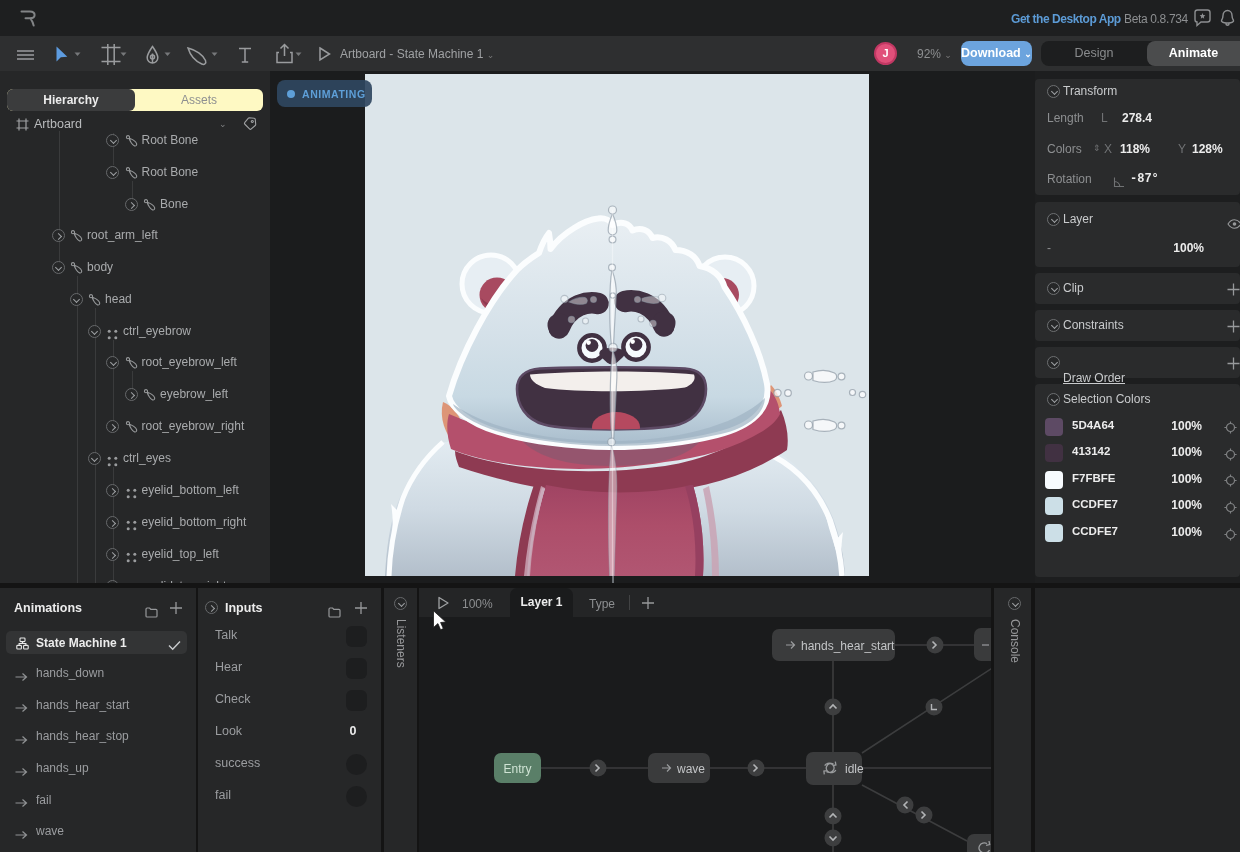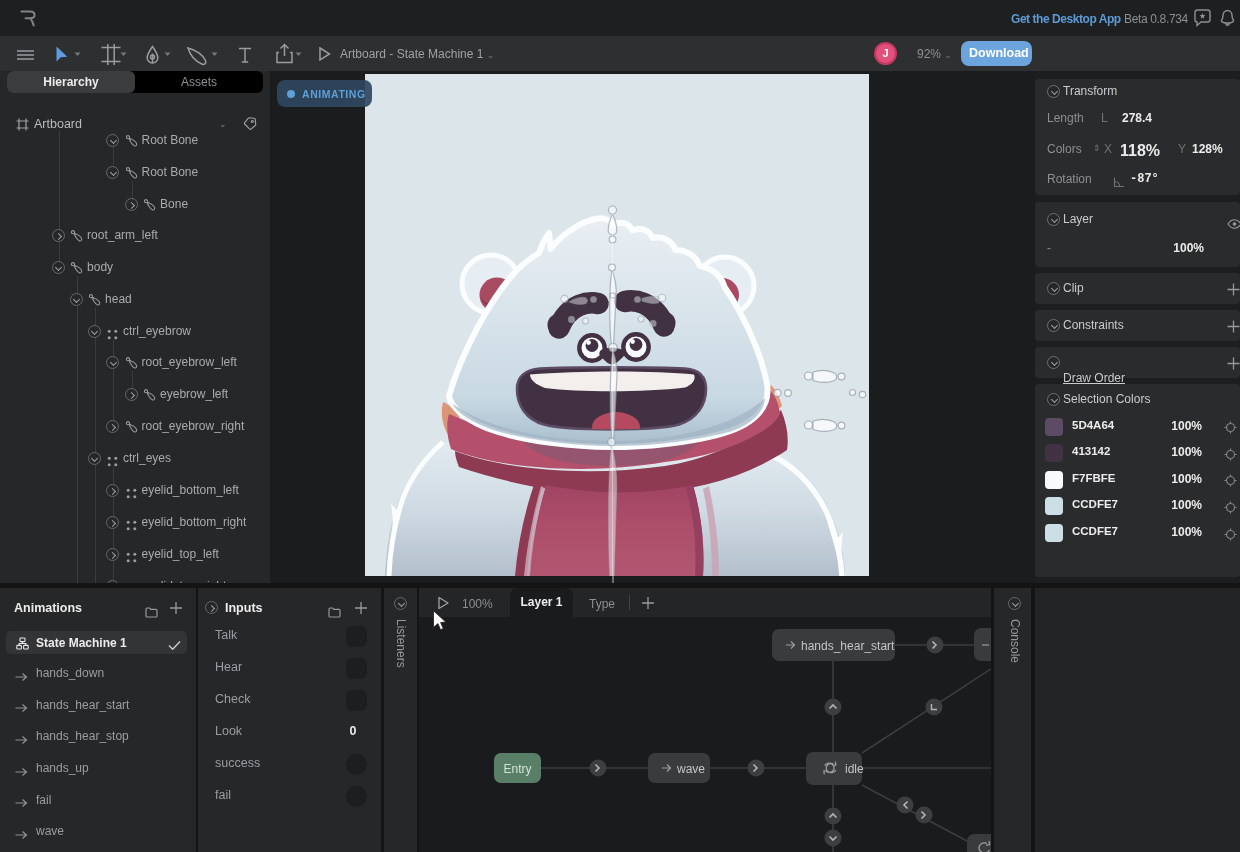--- a/index.html
+++ b/index.html
@@ -25,21 +25,21 @@
   #zoompct { left:917px; top:47px; font-size:12px; color:#8d8f91; }
   #dlbtn { left:961px; top:41px; width:71px; height:25px; background:#6ca4de; border-radius:8px;
     color:#fff; font-size:12.5px; font-weight:bold; text-align:left; line-height:25px; }
   #seg { left:1041px; top:41px; width:199px; height:25px; background:#1d1e1f; border-radius:8px 0 0 8px; }
   #seg .design { position:absolute; left:0; top:0; width:106px; height:25px; text-align:center;
     line-height:25px; color:#8a8c8e; font-size:12.5px; }
   #seg .animate { position:absolute; left:106px; top:0; width:93px; height:25px; background:#4b4c4d;
     border-radius:8px 0 0 8px; text-align:center; line-height:25px; color:#fff; font-size:12.5px; font-weight:bold; }
   
   #leftpanel { left:0; top:71px; width:270px; height:512px; background:#262728; overflow:hidden; }
-  #segtabs { position:absolute; left:7px; top:0; width:256px; height:22px; background:#000000; border-radius:6px; }
+  #segtabs { position:absolute; left:7px; top:18px; width:256px; height:22px; background:#fef9c3; border-radius:6px; }
   #segtabs .a { position:absolute; left:0; top:0; width:128px; height:22px; background:#3b3c3d; border-radius:6px;
     color:#ececec; font-weight:bold; font-size:12px; text-align:center; line-height:22px; }
   #segtabs .b { position:absolute; left:128px; width:128px; text-align:center; line-height:22px; color:#8d8f91; font-size:12px; }
   .treerow { position:absolute; height:16px; font-size:12px; color:#a9abad; white-space:nowrap; }
   .tline { position:absolute; width:1px; background:#3a3b3c; }
   .chev { position:absolute; width:13px; height:13px; border-radius:50%; border:1px solid #67696b; background:#262728; }
   .chev:after { content:""; position:absolute; }
   .chev.d:after { left:3.5px; top:3px; width:4px; height:4px; border-right:1.4px solid #9fa1a3; border-bottom:1.4px solid #9fa1a3; transform:rotate(45deg); }
   .chev.r:after { left:3px; top:3.5px; width:4px; height:4px; border-right:1.4px solid #9fa1a3; border-top:1.4px solid #9fa1a3; transform:rotate(45deg); }
   .ticon { position:absolute; width:14px; height:14px; }
@@ -99,21 +99,25 @@
       </g>
       <path d="M9.5 5 L10.3 7 L12.3 7.3 L10.8 8.7 L11.2 10.7 L9.5 9.6 L7.8 10.7 L8.2 8.7 L6.7 7.3 L8.7 7 Z" fill="#8d8f91"></path>
     </svg>
   </div>
   <svg width="20" height="26" viewBox="0 0 20 26" style="position:absolute;left:431px;top:610px;z-index:50;">
       <path d="M2.5 0.8 L2.5 17.5 L6.9 13.6 L9.6 19.8 L12.3 18.6 L9.6 12.5 L14.8 12 Z" fill="#fff" stroke="#1a1a1a" stroke-width="0.8"></path>
     </svg>
   <div id="abname" class="abs" style="top:47px;">Artboard - State Machine 1 <span class="carat">⌄</span></div>
   <div id="avatar" class="abs">J</div>
   <div id="zoompct" class="abs">92% <span class="carat">⌄</span></div>
-  <div id="dlbtn" class="abs"><span style="margin-left:8px;">Download</span> <span style="font-size:9px;">⌄</span></div>
+  <div id="dlbtn" class="abs"><span style="">Download</span> <span style="font-size:9px;">⌄</span></div>
+  <div id="seg" class="abs">
+      <div class="design">Design</div>
+      <div class="animate">Animate</div>
+    </div>
 
   <div id="leftpanel" class="abs">
     <div id="segtabs">
         <div class="a">Hierarchy</div>
         <div class="b">Assets</div>
       </div>
     <div class="abs" style="left:16px;top:46px;width:13px;height:13px;">
       <svg width="13" height="13" viewBox="0 0 13 13">
           <path d="M3 0.5 V12.5 M10 0.5 V12.5 M0.5 3 H12.5 M0.5 10 H12.5" stroke="#9fa1a3" stroke-width="1.2" fill="none"></path>
         </svg>
@@ -506,21 +510,21 @@
   <div id="rightpanel" class="abs">
     <div class="card" style="top:8px;height:116px;"></div>
 <div class="abs chev d" style="left:12px;top:14px;border-color:#6e7072;"></div>
     <div class="cardhead" style="left:28px;top:13px;">Transform</div>
     <div class="abs" style="left:12px;top:40px;font-size:12px;font-weight:normal;color:#8d8f91;">Length</div>
     <div class="abs" style="left:66px;top:40px;font-size:12px;font-weight:normal;color:#707274;">L</div>
     <div class="abs" style="left:87px;top:40px;font-size:12px;font-weight:bold;color:#ececec;">278.4</div>
     <div class="abs" style="left:12px;top:71px;font-size:12px;font-weight:normal;color:#8d8f91;">Colors</div>
     <div class="abs" style="left:58px;top:72px;color:#707274;font-size:9px;">⇕</div>
     <div class="abs" style="left:69px;top:71px;font-size:12px;font-weight:normal;color:#707274;">X</div>
-    <div class="abs" style="left:85px;top:71px;font-size:16px;font-weight:bold;color:#ececec;">118%</div>
+    <div class="abs" style="left:85px;top:71px;font-size:12px;font-weight:bold;color:#ececec;">118%</div>
     <div class="abs" style="left:143px;top:71px;font-size:12px;font-weight:normal;color:#707274;">Y</div>
     <div class="abs" style="left:157px;top:71px;font-size:12px;font-weight:bold;color:#ececec;">128%</div>
     <div class="abs" style="left:12px;top:101px;font-size:12px;font-weight:normal;color:#8d8f91;">Rotation</div>
     <div class="abs" style="left:78px;top:103px;"><svg width="12" height="11" viewBox="0 0 12 11">
           <path d="M1.5 0.5 V9.5 H11 M1.5 4.5 A 5.5 5.5 0 0 1 6.8 9.5" stroke="#707274" stroke-width="1.1" fill="none"></path>
         </svg></div>
     <div class="abs" style="left:95px;top:101px;font-size:12px;font-weight:bold;color:#ececec;font-family:Liberation Mono, monospace;">-87°</div>
     <div class="card" style="top:131px;height:65px;"></div>
 <div class="abs chev d" style="left:12px;top:142px;border-color:#6e7072;"></div>
     <div class="cardhead" style="left:28px;top:141px;">Layer</div>

